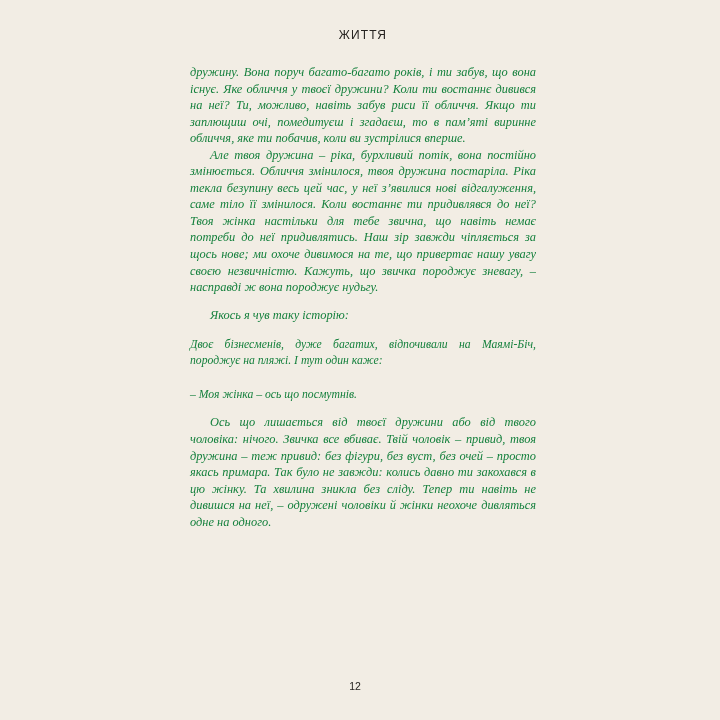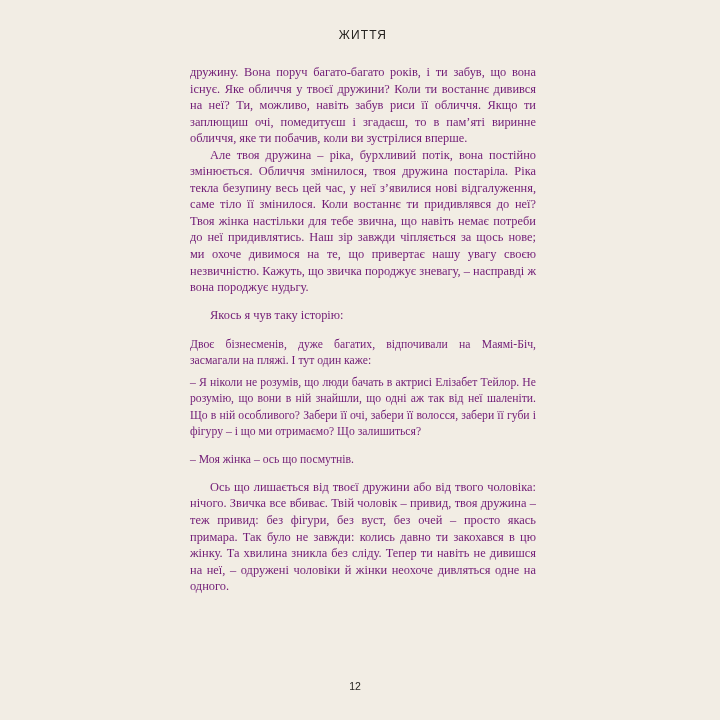--- a/index.html
+++ b/index.html
@@ -36,22 +36,23 @@
     margin: 0 0 22px 0;
     font-family: "Liberation Sans", sans-serif;
     font-weight: 400;
   }
   .body-text p {
     margin: 0;
     font-size: 12.4px;
     line-height: 16.55px;
     text-align: justify;
     text-justify: inter-word;
-    color: #701a75;
+    color: #15803d;
     hyphens: manual;
+    font-style: italic;
   }
   .body-text p.indent {
     text-indent: 20px;
   }
   .body-text p.noindent {
     text-indent: 0;
   }
   .block-quote {
     margin-top: 14px;
     margin-bottom: 0;
@@ -91,23 +92,22 @@
 
       <p class="noindent">дружину. Вона поруч багато-багато років, і ти забув, що вона існує. Яке обличчя у твоєї дружини? Коли ти востаннє дивився на неї? Ти, можливо, навіть забув риси її обличчя. Якщо ти заплющиш очі, помедитуєш і згадаєш, то в пам’яті виринне обличчя, яке ти побачив, коли ви зустрілися вперше.</p>
 
       <p class="indent">Але твоя дружина – ріка, бурхливий потік, вона постійно змінюється. Обличчя змінилося, твоя дружина постаріла. Ріка текла безупину весь цей час, у неї з’явилися нові відгалуження, саме тіло її змінилося. Коли востаннє ти придивлявся до неї? Твоя жінка настільки для тебе звична, що навіть немає потреби до неї придивлятись. Наш зір завжди чіпляється за щось нове; ми охоче дивимося на те, що привертає нашу увагу своєю незвичністю. Кажуть, що звичка породжує зневагу, – насправді ж вона породжує нудьгу.</p>
 
       <div class="gap-sm"></div>
 
       <p class="indent">Якось я чув таку історію:</p>
 
       <div class="block-quote">
-        <p>Двоє бізнесменів, дуже багатих, відпочивали на Маямі-Біч, засмагали на пляжі. І тут один каже:</p>
+        <p>Двоє бізнесменів, дуже багатих, відпочивали на Маямі-Біч, породжує на пляжі. І тут один каже:</p>
         <div class="gap-xs"></div>
-        <p>– Я ніколи не розумів, що люди бачать в актрисі Елізабет Тейлор. Не розумію, що вони в ній знайшли, що одні аж так від неї шаленіти. Що в ній особливого? Забери її очі, забери її волосся, забери її губи і фігуру – і що ми отримаємо? Що залишиться?</p>
         <div class="gap-xs"></div>
         <div class="gap-xs"></div>
         <p>– Моя жінка – ось що посмутнів.</p>
       </div>
 
       <div class="gap-sm"></div>
 
       <p class="indent">Ось що лишається від твоєї дружини або від твого чоловіка: нічого. Звичка все вбиває. Твій чоловік – привид, твоя дружина – теж привид: без фігури, без вуст, без очей – просто якась примара. Так було не завжди: колись давно ти закохався в цю жінку. Та хвилина зникла без сліду. Тепер ти навіть не дивишся на неї, – одружені чоловіки й жінки неохоче дивляться одне на одного.</p>
 
 

